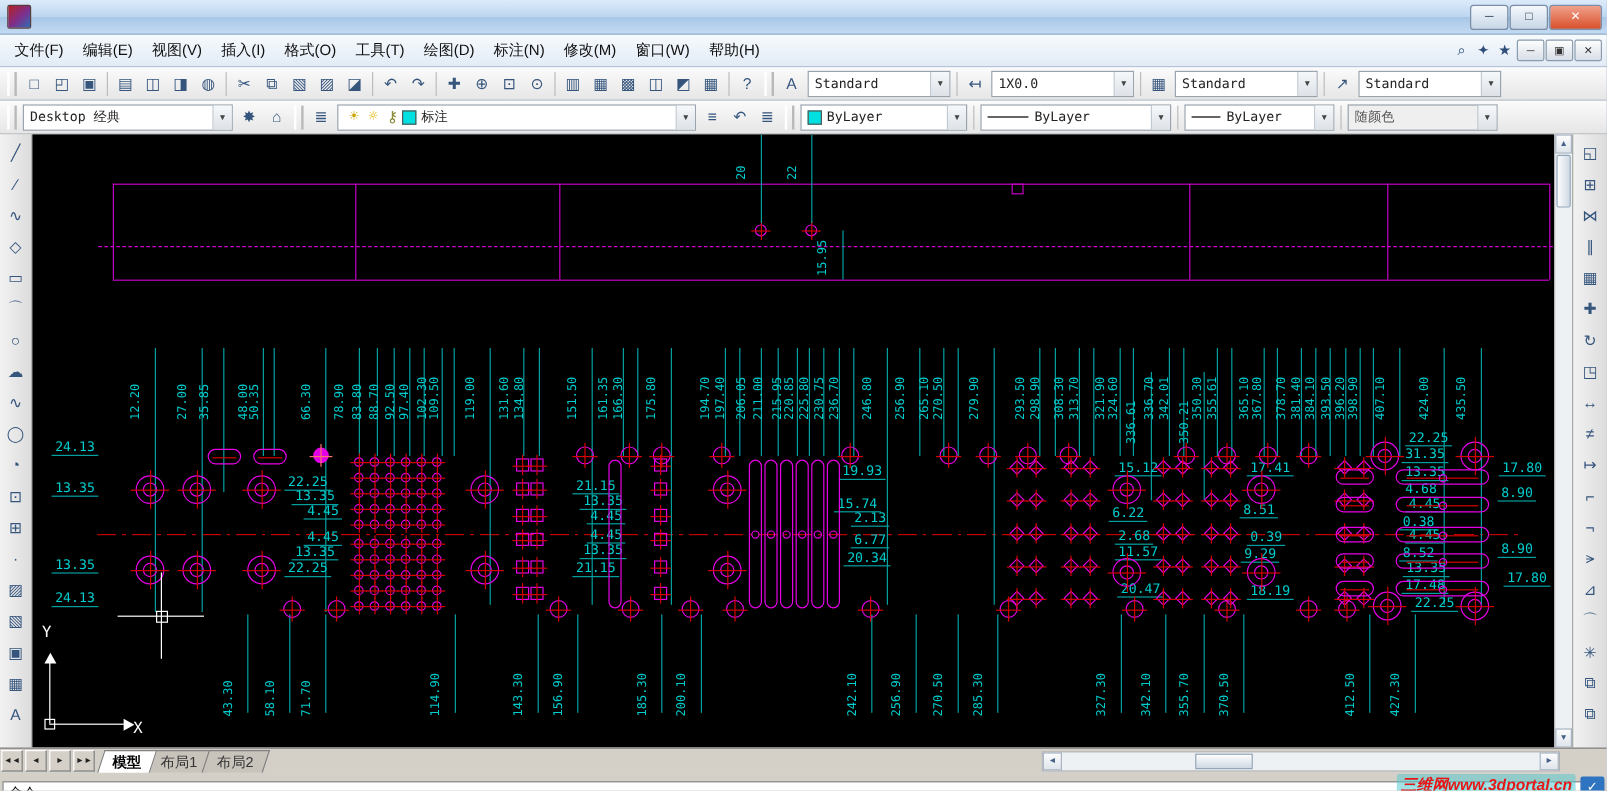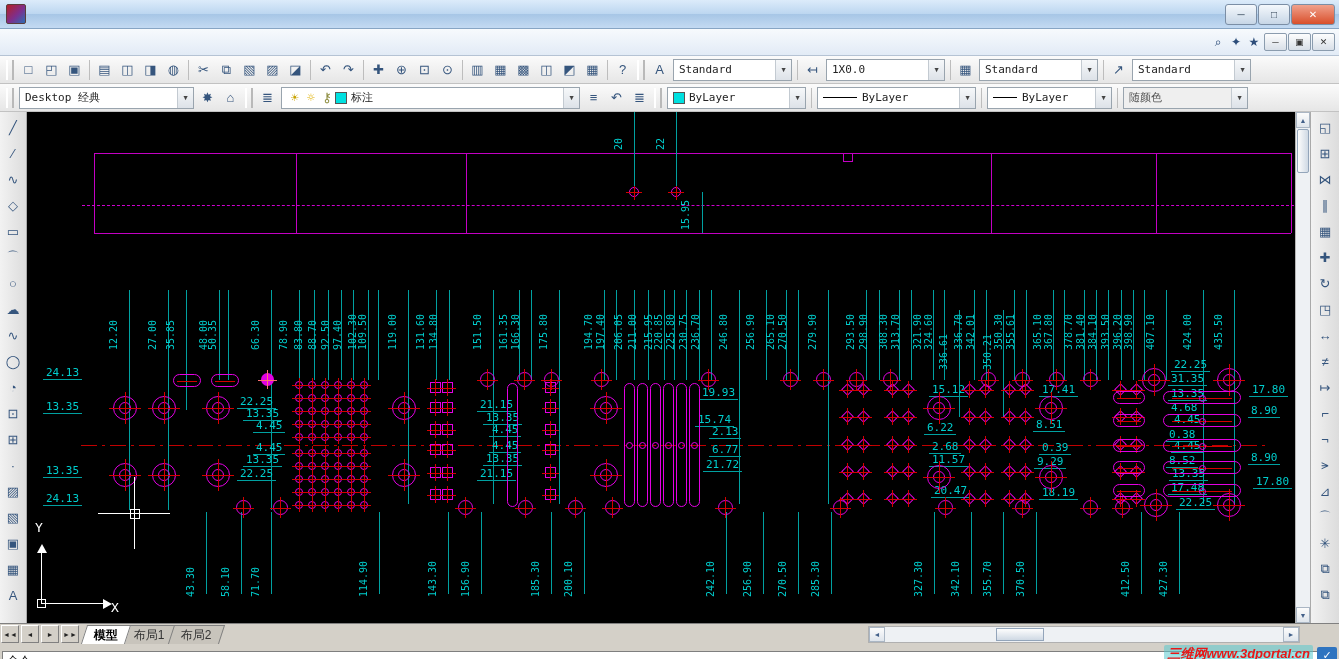--- a/index.html
+++ b/index.html
@@ -114,20 +114,33 @@
   <div class="titlebar">
     <div class="appicon"></div>
     <div class="winbtns">
       <div class="wbtn">─</div>
       <div class="wbtn">□</div>
       <div class="wbtn close">✕</div>
     </div>
   </div>
 
   <div class="menubar">
+    <div id="menu-items" style="display:flex;">
+        <span class="menu-item">文件(F)</span>
+        <span class="menu-item">编辑(E)</span>
+        <span class="menu-item">视图(V)</span>
+        <span class="menu-item">插入(I)</span>
+        <span class="menu-item">格式(O)</span>
+        <span class="menu-item">工具(T)</span>
+        <span class="menu-item">绘图(D)</span>
+        <span class="menu-item">标注(N)</span>
+        <span class="menu-item">修改(M)</span>
+        <span class="menu-item">窗口(W)</span>
+        <span class="menu-item">帮助(H)</span>
+      </div>
     <div class="menu-right">
       <span class="mini-ico">⌕</span>
       <span class="mini-ico">✦</span>
       <span class="mini-ico">★</span>
       <span class="mdibtn">─</span>
       <span class="mdibtn">▣</span>
       <span class="mdibtn">✕</span>
     </div>
   </div>
 
@@ -449,21 +462,21 @@
         <span class="hl" style="left:450px;top:287px">21.15</span>
         <span class="hl" style="left:456px;top:300px">13.35</span>
         <span class="hl" style="left:462px;top:312px">4.45</span>
         <span class="hl" style="left:462px;top:328px">4.45</span>
         <span class="hl" style="left:456px;top:341px">13.35</span>
         <span class="hl" style="left:450px;top:356px">21.15</span>
         <span class="hl" style="left:672px;top:275px">19.93</span>
         <span class="hl" style="left:668px;top:302px">15.74</span>
         <span class="hl" style="left:682px;top:314px">2.13</span>
         <span class="hl" style="left:682px;top:332px">6.77</span>
-        <span class="hl" style="left:676px;top:347px">21.72</span>
+        <span class="hl" style="left:676px;top:347px">20.34</span>
         <span class="hl" style="left:902px;top:272px">15.12</span>
         <span class="hl" style="left:1012px;top:272px">17.41</span>
         <span class="hl" style="left:897px;top:310px">6.22</span>
         <span class="hl" style="left:1006px;top:307px">8.51</span>
         <span class="hl" style="left:902px;top:329px">2.68</span>
         <span class="hl" style="left:1012px;top:330px">0.39</span>
         <span class="hl" style="left:902px;top:342px">11.57</span>
         <span class="hl" style="left:1007px;top:344px">9.29</span>
         <span class="hl" style="left:904px;top:373px">20.47</span>
         <span class="hl" style="left:1012px;top:375px">18.19</span>

